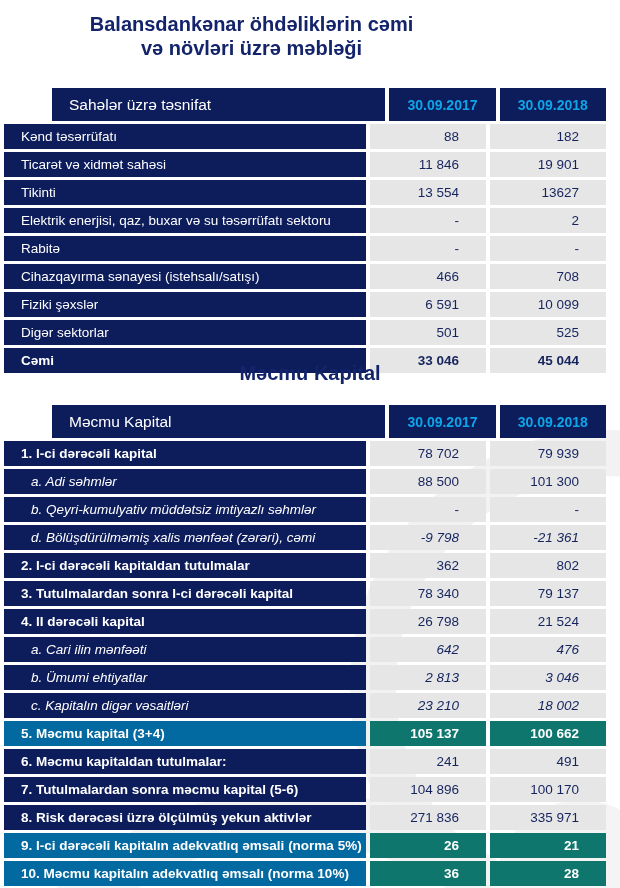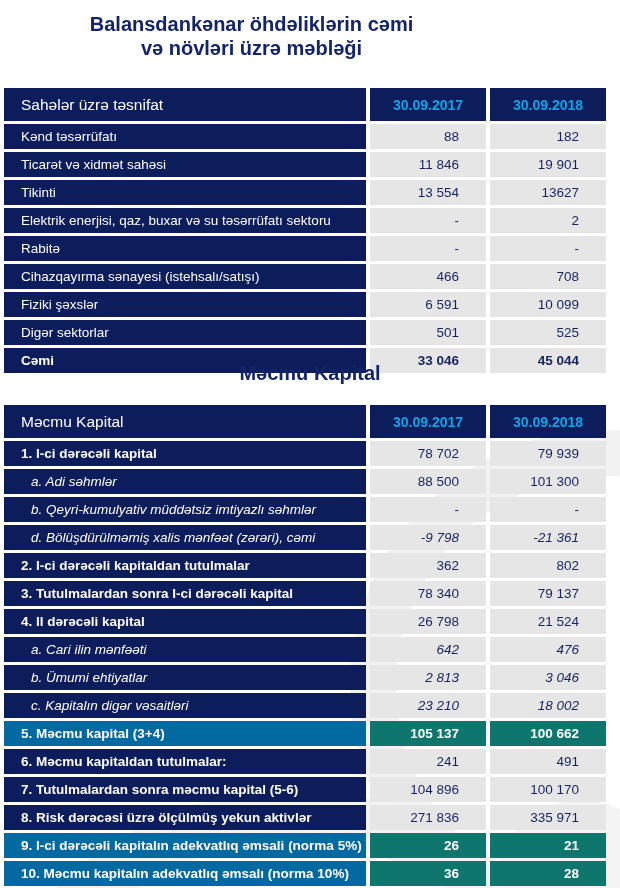--- a/index.html
+++ b/index.html
@@ -24,21 +24,21 @@
   #table2{top:405px;}
   .row{display:flex;margin-bottom:3px;}
   .cell{display:flex;align-items:center;box-sizing:border-box;}
   .cell.label{width:362px;margin-right:4px;background:#0d1c5b;color:#ffffff;
     padding-left:17px;font-size:13.5px;}
   .cell.val{width:116px;background:#e6e6e6;color:#16245e;justify-content:flex-end;
     padding-right:27px;font-size:13.5px;}
   .cell.val + .cell.val{margin-left:4px;}
   .row{height:25px;}
   .row.header{height:33px;}
-  .row.header .cell.label{font-size:15.5px;}
+  .row.header .cell.label{font-size:15.5px;margin-left:48px;}
   .row.header .cell.val{background:#0d1c5b;color:#0ea5e9;justify-content:center;
     padding-right:0;font-weight:bold;font-size:14px;}
   
   .row.bold .cell.label{font-weight:bold;}
   .row.bold .cell.val{font-weight:bold;padding-left:44px;}
   .row.main .cell.label{font-weight:bold;}
   .row.sub .cell.label{font-style:italic;padding-left:27px;font-weight:normal;}
   .row.vitalic .cell.val{font-style:italic;}
   .row.highlight .cell.label{background:#0369a1;font-weight:bold;}
   .row.highlight .cell.val{background:#0f766e;color:#ffffff;font-weight:bold;}

